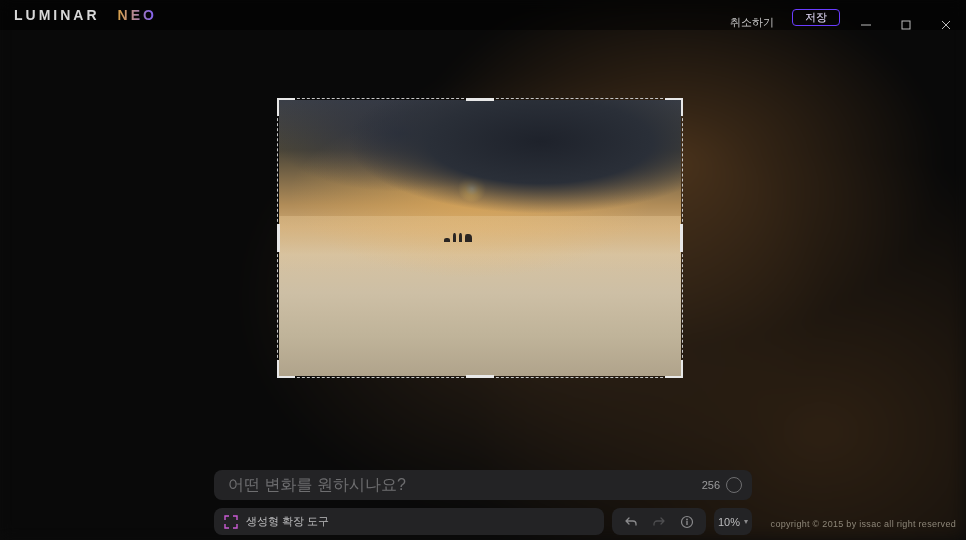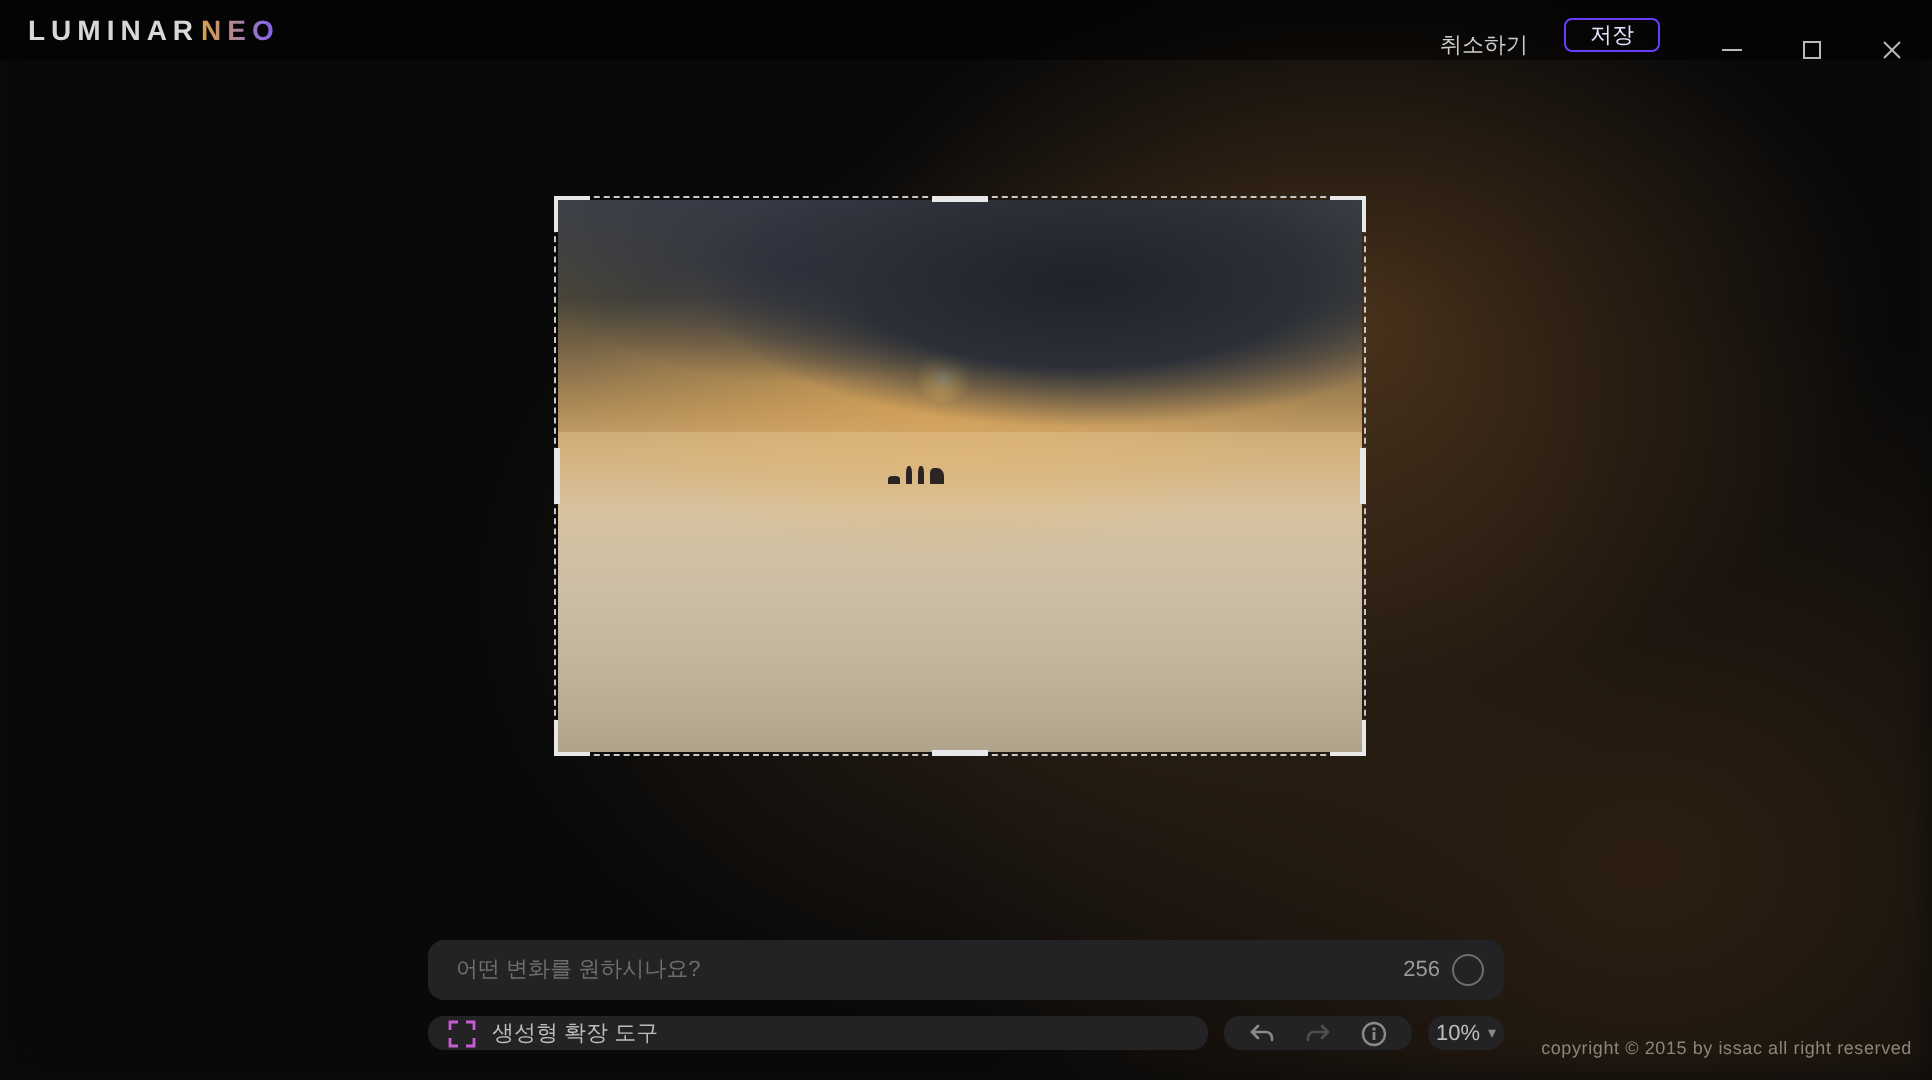--- a/index.html
+++ b/index.html
@@ -25,35 +25,35 @@
     display: flex; align-items: center; justify-content: space-between;
     padding: 0 0 0 14px;
     background: rgba(0,0,0,0.5);
     z-index: 10;
   }
   .logo {
     font-size: 14px; font-weight: 600; letter-spacing: 3px;
     color: #d8d8d8; display: flex;
   }
   .logo .neo {
-    margin-left: 1px;
+    margin-left: 18px;
     background: linear-gradient(90deg,#d9a24a,#7a5cff);
     -webkit-background-clip: text; background-clip: text;
     color: transparent; font-weight: 700; text-decoration: underline;
   }
   .titlebar-right { display: flex; align-items: flex-end; height: 100%; }
   .hdr-btn {
     display: flex; align-items: center; justify-content: center;
     padding: 0 12px; font-size: 11px;
     cursor: pointer; user-select: none;
   }
   .cancel-btn { color: #ccc; }
   .save-btn {
     border: 1px solid #6a3cff; border-radius: 4px;
-    margin: 4px 16px 4px 6px; color: #e8e0ff;
+    margin: 4px 6px 4px 6px; color: #e8e0ff;
   }
   .win-btn {
     width: 40px; display: flex; align-items: center; justify-content: center;
     color: #bbb; cursor: pointer;
   }
   .win-btn svg { width: 10px; height: 10px; }
 
   
   .crop-area {
     position: absolute; left: 277px; top: 98px;
@@ -115,30 +115,30 @@
     z-index: 10;
   }
   .prompt-row {
     display: flex; align-items: center;
     background: #232325; border-radius: 8px;
     padding: 6px 10px 6px 14px;
     height: 30px;
   }
   .prompt-row input {
     flex: 1; background: transparent; border: none; outline: none;
-    color: #ddd; font-size: 11px;
+    color: #ddd; font-size: 16px;
   }
   .prompt-row input::placeholder { color: #6e6e70; }
   .counter { color: #9a9a9c; font-size: 11px; margin-right: 6px; }
   .send-circle {
     width: 16px; height: 16px; border-radius: 50%;
     border: 1.5px solid #6e6e70;
   }
 
-  .tool-row { display: flex; gap: 8px; height: 17px; }
+  .tool-row { display: flex; gap: 8px; height: 27px; }
   .pill {
     background: #232325; border-radius: 8px;
     display: flex; align-items: center;
     font-size: 11px; color: #bcbcbe;
   }
   .tool-name { flex: 1; padding: 0 12px 0 10px; gap: 8px; }
   .tool-name .icon-expand {
     width:14px; height:14px;
     display:inline-flex; align-items:center; justify-content:center;
     color:#c95bd4;

